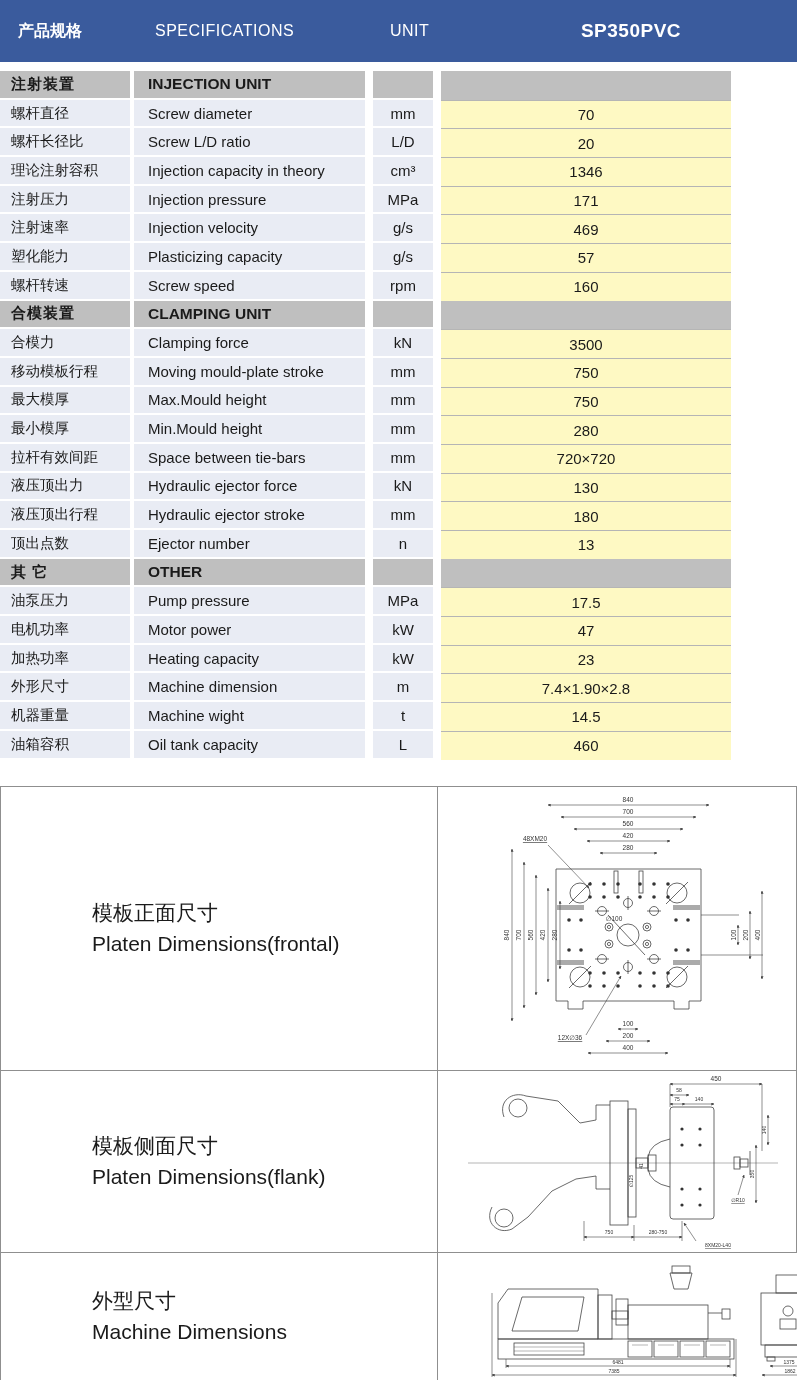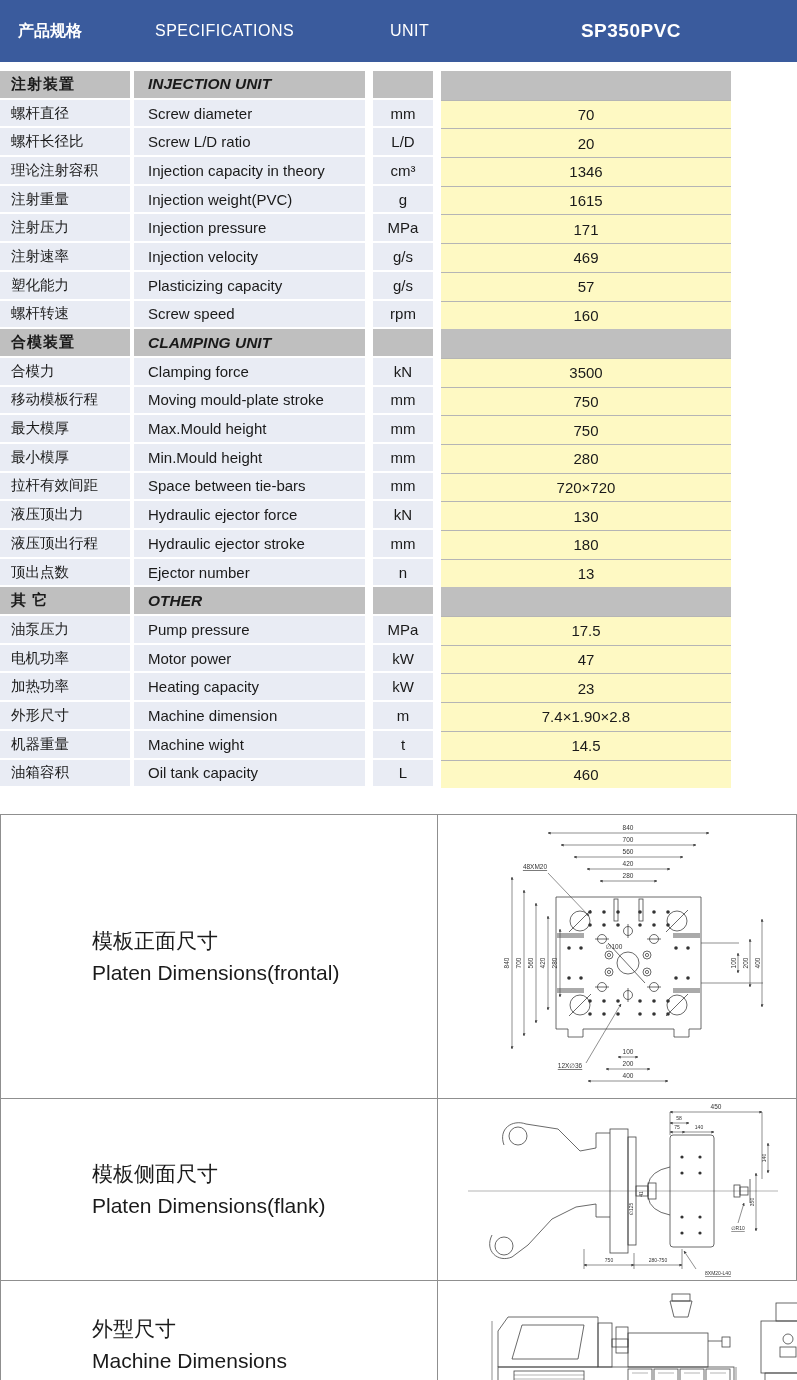--- a/index.html
+++ b/index.html
@@ -30,21 +30,21 @@
   .spec-row{display:grid;grid-template-columns:130px 4px 231px 8px 60px 8px 1fr;height:28.7px;}
   .cell{display:flex;align-items:center;overflow:hidden;}
   .gap{background:#fff;}
   .c-cn{background:var(--label-bg);padding-left:11px;font-size:14.5px;border-bottom:2px solid #fff;}
   .c-en{background:var(--label-bg);padding-left:14px;font-size:15px;border-bottom:2px solid #fff;}
   .c-unit{background:var(--label-bg);justify-content:center;font-size:15px;border-bottom:2px solid #fff;}
   .c-val{background:#fef9c3;justify-content:center;font-size:15px;border-top:1px solid var(--cellline);}
   .section-row .c-cn,.section-row .c-en,.section-row .c-unit,.section-row .c-val{
     background:var(--section-bg);border-top:none;}
   .section-row .c-cn{font-weight:bold;font-size:15px;letter-spacing:1px;}
-  .section-row .c-en{font-weight:bold;font-size:15.5px;font-style:italic;}
+  .section-row .c-en{font-weight:bold;font-size:15.5px;}
 
   
   .drawings{border:1px solid var(--line);border-bottom:none;margin-top:26px;}
   .draw-row{display:grid;grid-template-columns:437px 1fr;border-bottom:1px solid var(--line);}
   .draw-label{display:flex;flex-direction:column;justify-content:center;padding-left:91px;border-right:1px solid var(--line);}
   .dl-cn{font-size:21px;line-height:1.55;}
   .dl-en{font-size:21px;line-height:1.45;}
   .draw-cell{display:flex;align-items:center;justify-content:center;background:#fff;}
   .row-frontal{height:284px;}
   .row-flank{height:182px;}
@@ -97,29 +97,20 @@
       <div class="cell c-val">20</div>
     </div>
       <div class="spec-row">
       <div class="cell c-cn">理论注射容积</div>
       <div class="gap"></div>
       <div class="cell c-en">Injection capacity in theory</div>
       <div class="gap"></div>
       <div class="cell c-unit">cm³</div>
       <div class="gap"></div>
       <div class="cell c-val">1346</div>
-    </div>
-      <div class="spec-row">
-      <div class="cell c-cn">注射重量</div>
-      <div class="gap"></div>
-      <div class="cell c-en">Injection weight(PVC)</div>
-      <div class="gap"></div>
-      <div class="cell c-unit">g</div>
-      <div class="gap"></div>
-      <div class="cell c-val">1615</div>
     </div>
       <div class="spec-row">
       <div class="cell c-cn">注射压力</div>
       <div class="gap"></div>
       <div class="cell c-en">Injection pressure</div>
       <div class="gap"></div>
       <div class="cell c-unit">MPa</div>
       <div class="gap"></div>
       <div class="cell c-val">171</div>
     </div>

